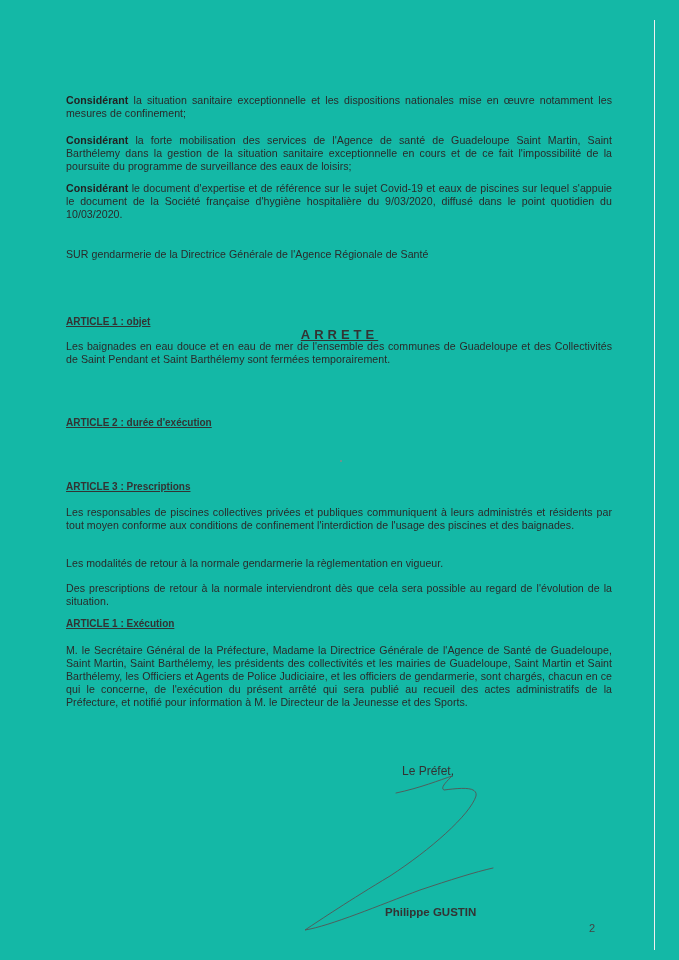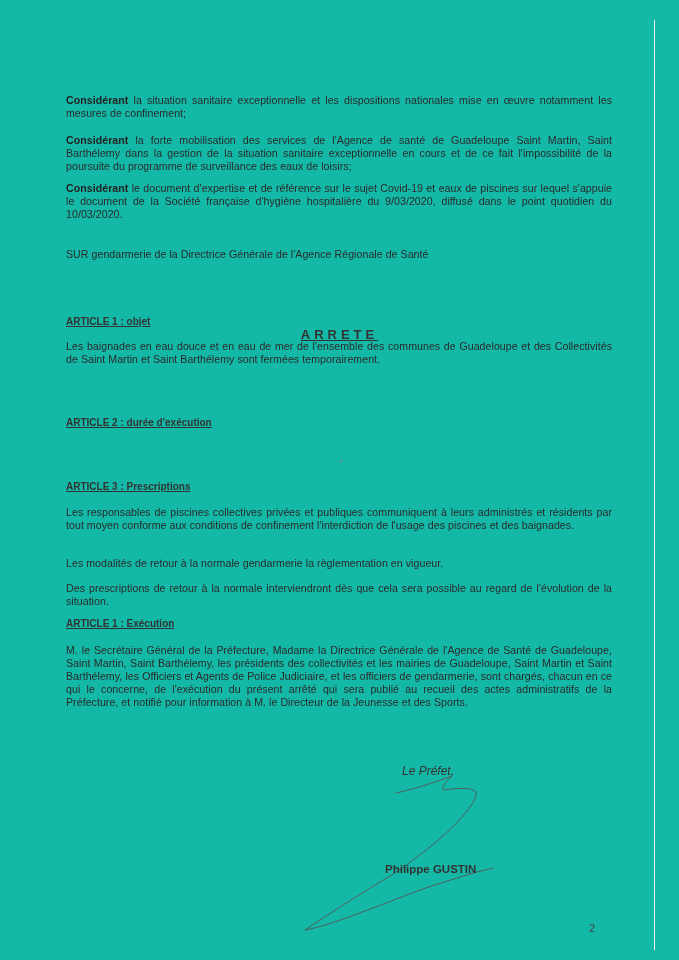--- a/index.html
+++ b/index.html
@@ -6,42 +6,42 @@
   body { width: 679px; height: 960px; position: relative; overflow: hidden;
          font-family: "Liberation Sans", sans-serif; color: #2a2a2a; }
   .page { position: absolute; left: 0; top: 0; width: 679px; height: 960px; background: #14b8a6; }
   .edge { position: absolute; left: 654px; top: 20px; width: 1px; height: 930px; background: #f0f0f0; }
   .p { position: absolute; left: 66px; width: 546px; font-size: 10.6px; line-height: 13px;
        text-align: justify; margin: 0; letter-spacing: 0.05px; }
   .p b { font-weight: bold; color: #222; }
   .title { position: absolute; left: 0; width: 679px; text-align: center; top: 283px;
            font-size: 13px; font-weight: bold; letter-spacing: 4px; text-decoration: underline; color: #333; margin-top: 44px; }
   .art { position: absolute; left: 66px; font-size: 10px; font-weight: bold; text-decoration: underline; color: #333; }
-  .sig-title { position: absolute; left: 402px; top: 764px; font-size: 12px; color: #333; font-style: italic; }
-  .sig-name { position: absolute; left: 385px; top: 863px; font-size: 11.5px; font-weight: bold; color: #333; }
+  .sig-title { position: absolute; left: 402px; top: 764px; font-size: 12px; color: #333; }
+  .sig-name { position: absolute; left: 385px; top: 906px; font-size: 11.5px; font-weight: bold; color: #333; }
   .pagenum { position: absolute; left: 589px; top: 922px; font-size: 11px; color: #444; }
   .sig-svg { position: absolute; left: 0; top: 0; }
   .dot { position: absolute; left: 340px; top: 460px; width: 2px; height: 2px; background: #888; border-radius: 1px; }
 </style>
 </head>
 <body>
 
 <div class="page">
   <div class="edge"></div>
 
   <p class="p" style="top:94px"><b>Considérant</b><span> la situation sanitaire exceptionnelle et les dispositions nationales mise en œuvre notamment les mesures de confinement;</span></p>
   <p class="p" style="top:134px"><b>Considérant</b><span> la forte mobilisation des services de l'Agence de santé  de Guadeloupe Saint Martin, Saint Barthélemy dans la gestion de la situation sanitaire exceptionnelle en cours et de ce fait l'impossibilité de la poursuite du programme de surveillance des eaux de loisirs;</span></p>
   <p class="p" style="top:182px"><b>Considérant</b><span>   le document d'expertise et de référence sur le sujet Covid-19 et eaux de piscines sur lequel s'appuie  le document de la Société française d'hygiène hospitalière du 9/03/2020, diffusé dans le point quotidien du 10/03/2020.</span></p>
 
   <p class="p" style="top:248px">SUR gendarmerie de la Directrice Générale de l'Agence Régionale de Santé</p>
 
   <div class="title">ARRETE</div>
 
   <div class="art" style="top:316px">ARTICLE 1 : objet</div>
-  <p class="p" style="top:340px">Les baignades en eau douce et en eau de mer de l'ensemble des communes de Guadeloupe et des Collectivités de Saint Martin et Saint Barthélemy sont fermées temporairement.</p>
+  <p class="p" style="top:340px">Les baignades en eau douce et en eau de mer de l'ensemble des communes de Guadeloupe et des Collectivités de Saint Pendant et Saint Barthélemy sont fermées temporairement.</p>
 
   <div class="art" style="top:417px">ARTICLE 2 : durée d'exécution</div>
   <div class="dot"></div>
 
   <div class="art" style="top:481px">ARTICLE 3 : Prescriptions</div>
   <p class="p" style="top:506px">Les responsables de piscines collectives privées et publiques communiquent à leurs administrés et résidents par tout moyen conforme aux conditions de confinement l'interdiction de l'usage des piscines et des baignades.</p>
   <p class="p" style="top:557px">Les modalités de retour à la normale gendarmerie la règlementation en vigueur.</p>
   <p class="p" style="top:582px">Des prescriptions de retour à la normale interviendront dès que cela sera possible au regard de l'évolution de la situation.</p>
 
   <div class="art" style="top:618px">ARTICLE 1 : Exécution</div>

